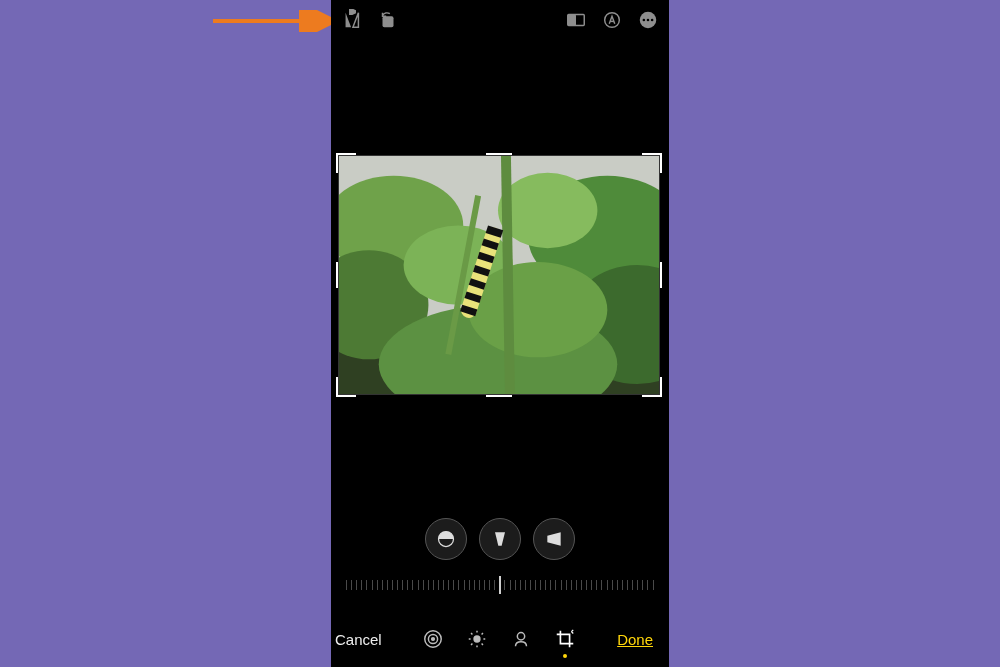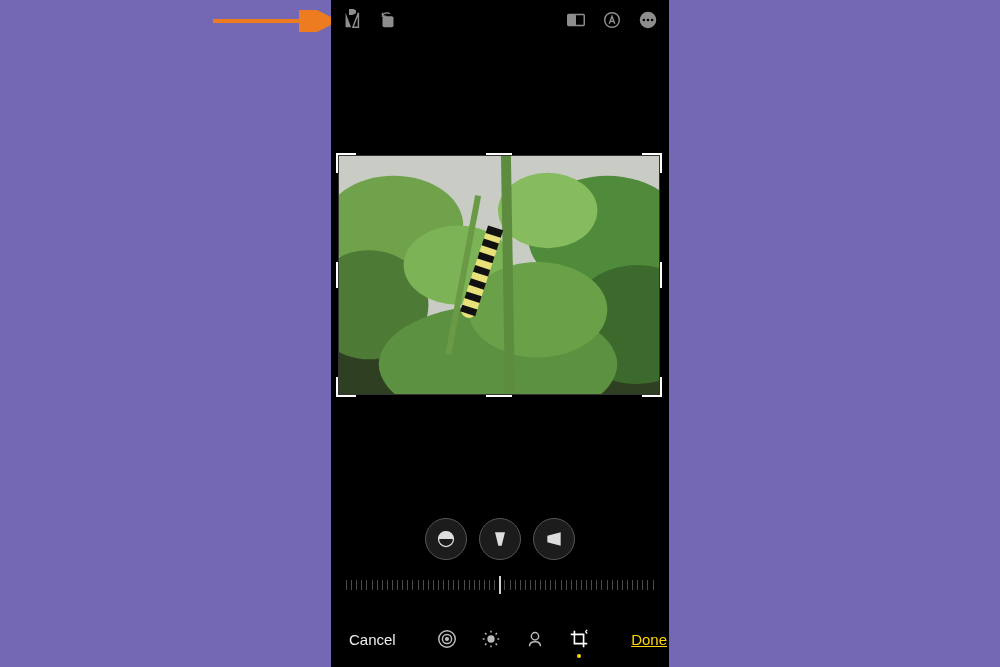--- a/index.html
+++ b/index.html
@@ -48,21 +48,21 @@
   .persp-btn{width:40px;height:40px;border-radius:50%;border:1px solid #555;background:#1c1c1c;color:#ddd;display:flex;align-items:center;justify-content:center;cursor:pointer;}
   .persp-btn svg{width:20px;height:20px;display:block;}
 
   
   .slider{position:absolute;left:346px;top:572px;width:308px;height:30px;}
   .ticks{position:absolute;top:8px;left:0;right:0;height:14px;display:flex;justify-content:space-between;}
   .ticks span{width:1px;height:10px;background:#4a4a4a;}
   .slider .center{position:absolute;left:calc(50% - 1px);top:4px;width:2px;height:18px;background:#d0d0d0;}
 
   
-  .bottombar{position:absolute;left:339px;bottom:10px;width:338px;height:36px;display:flex;align-items:center;justify-content:space-between;padding:0 10px;box-sizing:border-box;}
+  .bottombar{position:absolute;left:325px;bottom:10px;width:338px;height:36px;display:flex;align-items:center;justify-content:space-between;padding:0 10px;box-sizing:border-box;}
   .bb-text{font-size:15px;}
   .bb-cancel{color:#eee;cursor:pointer;}
   .bb-done{color:var(--accent);font-weight:500;cursor:pointer;text-decoration:underline;}
   .bb-tools{display:flex;align-items:center;gap:22px;}
   .tool{width:22px;height:22px;color:#bbb;display:flex;align-items:center;justify-content:center;cursor:pointer;position:relative;}
   .tool.active{color:#fff;}
   .tool svg{width:22px;height:22px;display:block;}
   .tool .dot{position:absolute;bottom:-8px;left:calc(50% - 2px);width:4px;height:4px;border-radius:50%;background:var(--accent);}
 </style>
 </head>

